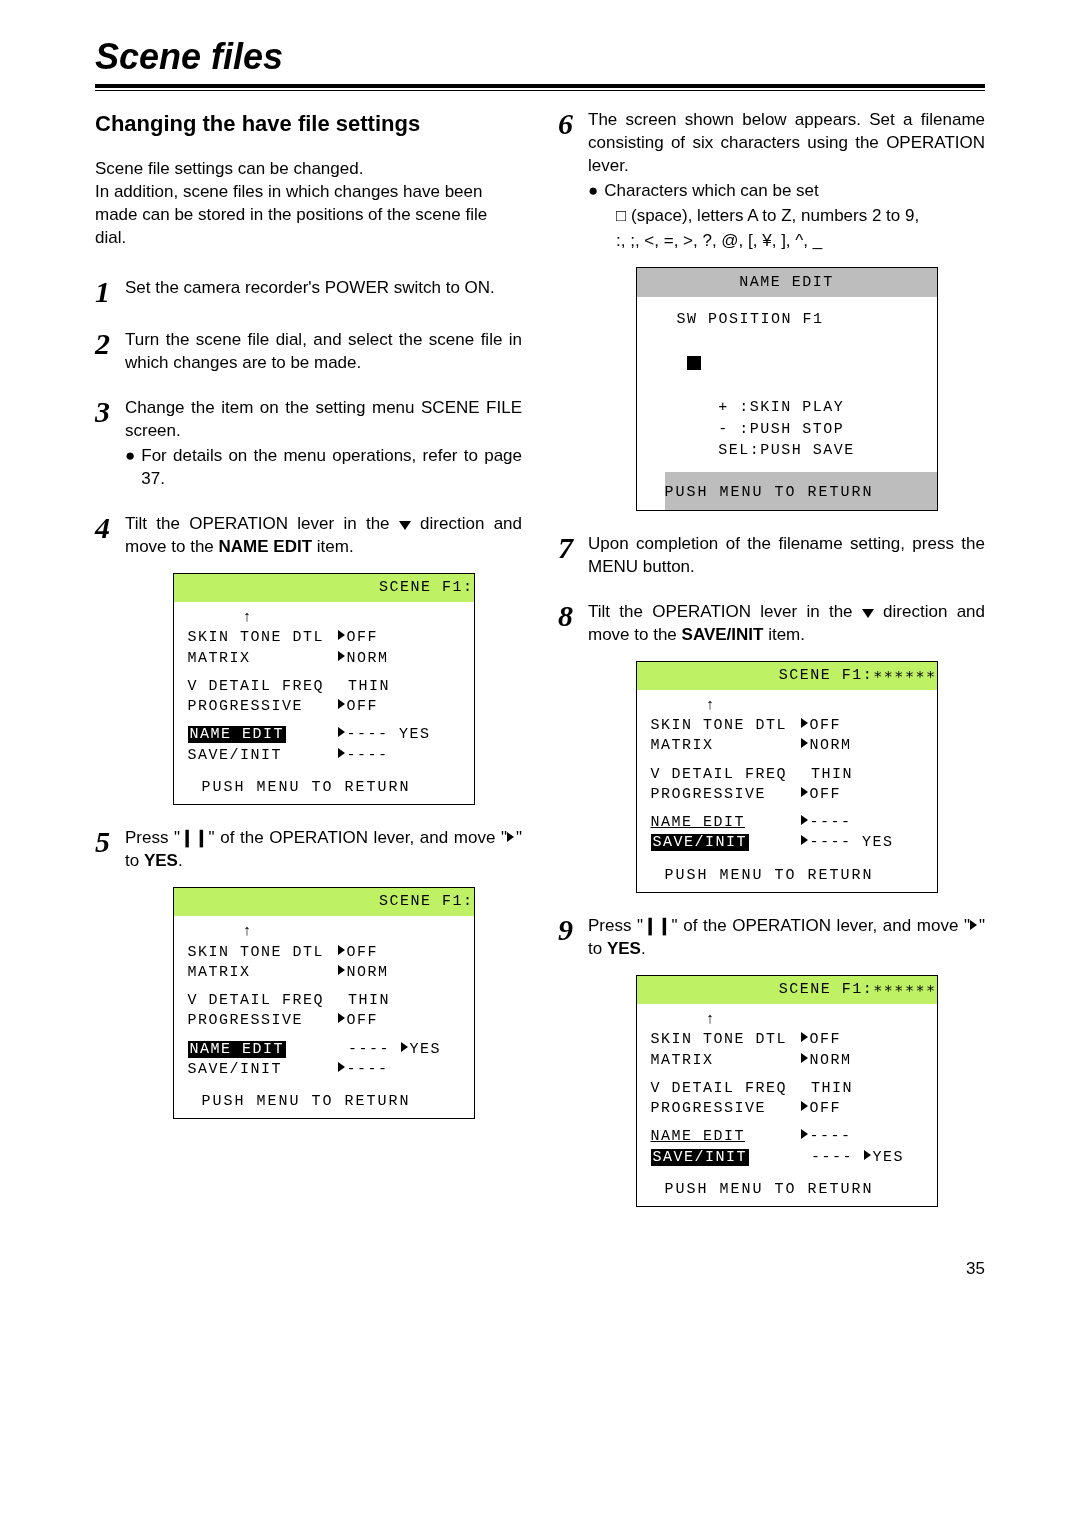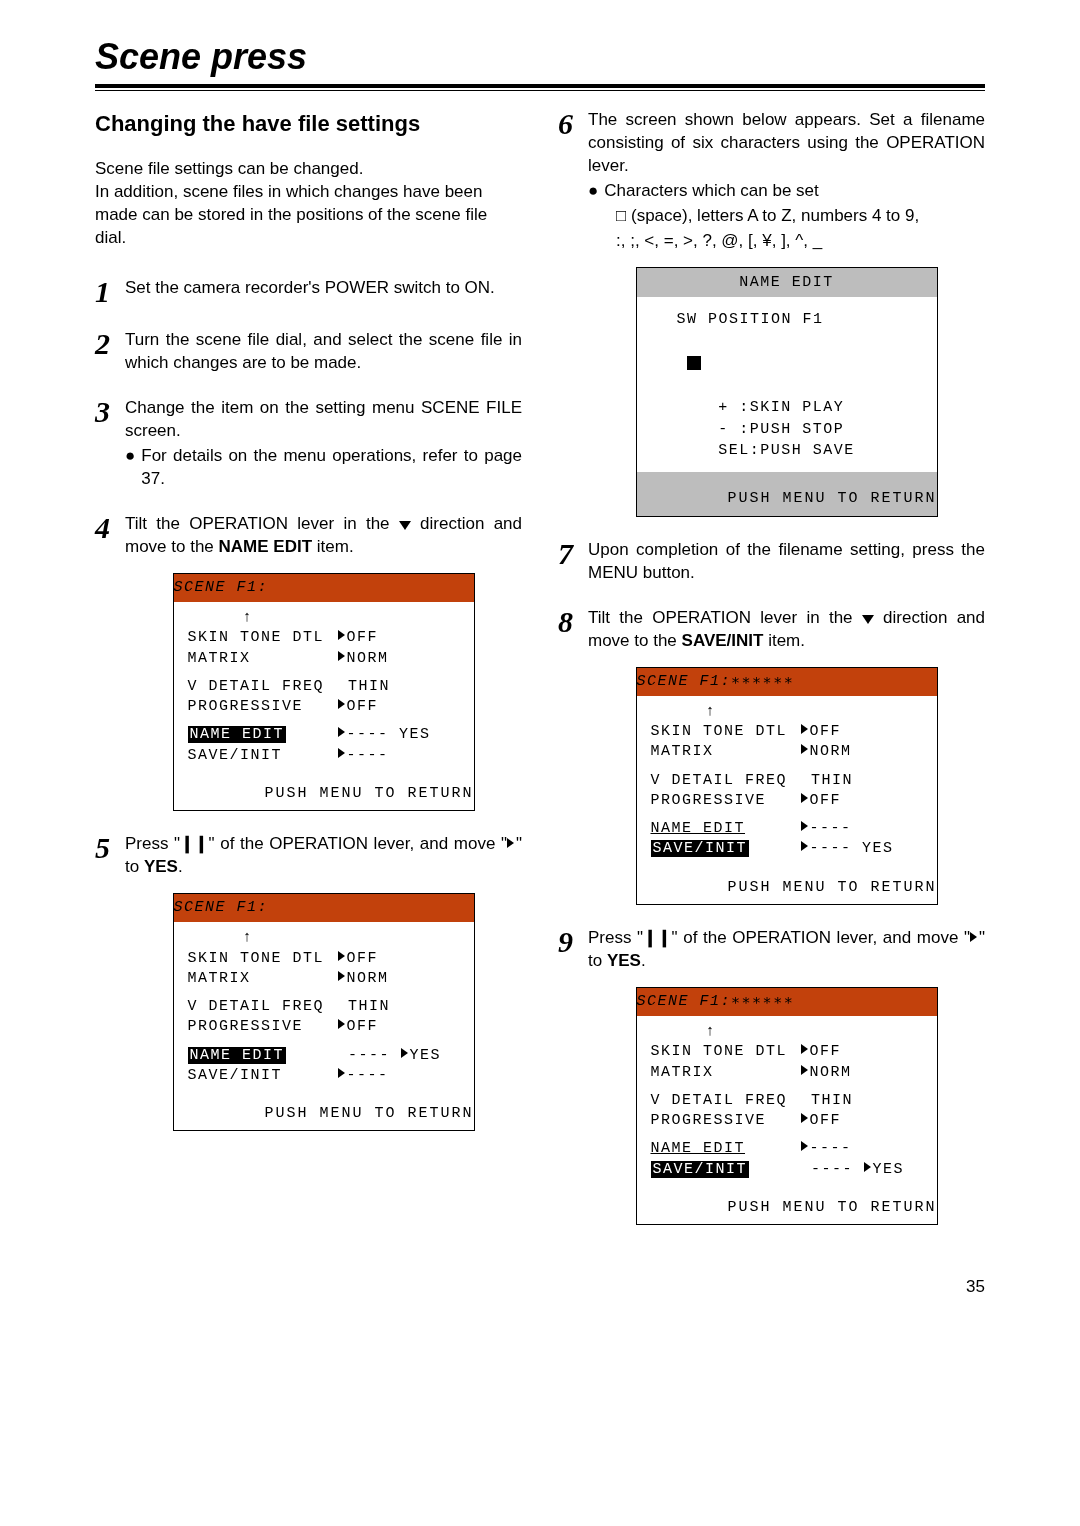--- a/index.html
+++ b/index.html
@@ -89,25 +89,24 @@
     border: 1.5px solid #000;
     width: 300px;
     margin: 14px auto 0 auto;
     padding: 0;
     font-family: "Courier New", monospace;
     font-size: 15px;
     letter-spacing: 1.5px;
     line-height: 1.35;
   }
   .screen-header {
-    text-align: left;
-    background: #c2410c;
+    text-align: right;
+    background: #bef264;
     padding: 4px 0;
     font-weight: normal;
-    font-style: italic;
   }
   .screen-body {
     padding: 6px 14px 2px 14px;
   }
   .screen-row {
     display: flex;
     white-space: pre;
   }
   .sr-label {
     flex: 0 0 150px;
@@ -117,23 +116,24 @@
   }
   .hl {
     background: #000;
     color: #fff;
     padding: 0 2px;
   }
   .underl {
     text-decoration: underline;
   }
   .screen-footer {
-    text-align: right;
-    padding: 16px 0 6px 0;
+    text-align: left;
+    padding: 10px 0 6px 0;
     letter-spacing: 2px;
+    margin-left: 28px;
   }
   .arrow-up {
     text-align: left;
     padding-left: 55px;
   }
   .name-edit-screen {
     border: 1.5px solid #000;
     width: 300px;
     margin: 14px auto 0 auto;
     font-family: "Courier New", monospace;
@@ -184,21 +184,21 @@
   }
   .pause-ico {
     font-weight:bold;
   }
 </style>
 </head>
 <body>
 
 <div class="page">
 
-  <div class="title">Scene press</div>
+  <div class="title">Scene files</div>
   <hr class="title-rule">
   <hr class="title-rule2">
 
   <div class="columns">
 
     <div class="col">
 
       <div class="subhead">Changing the have file settings</div>
 
       <div class="intro">
@@ -282,21 +282,21 @@
     <div class="col">
 
       <div class="step">
         <div class="step-num">6</div>
         <div class="step-body">
           <div class="step-text">The screen shown below appears. Set a filename consisting of six characters using the OPERATION lever.</div>
           <div class="bullet">
             <span class="dot">●</span>
             <span class="bt">Characters which can be set</span>
           </div>
-          <div class="charset">□ (space), letters A to Z, numbers 4 to 9,</div>
+          <div class="charset">□ (space), letters A to Z, numbers 2 to 9,</div>
           <div class="charset">:, ;, &lt;, =, &gt;, ?, @, [, ¥, ], ^, _</div>
 
           <div class="name-edit-screen">
             <div class="hdr">NAME EDIT</div>
             <div style="text-align:left;padding-left:40px;margin-bottom:22px">SW POSITION F1</div>
             <div style="text-align:left;padding-left:50px;margin-bottom:4px"><span class="cursor-block"></span></div>
             <div class="push-block"><span>+ :SKIN PLAY</span>
 <span>- :PUSH STOP</span>
 <span>SEL:PUSH SAVE</span></div>
             <div class="screen-footer" style="background:#bdbdbd">PUSH MENU TO RETURN</div>

